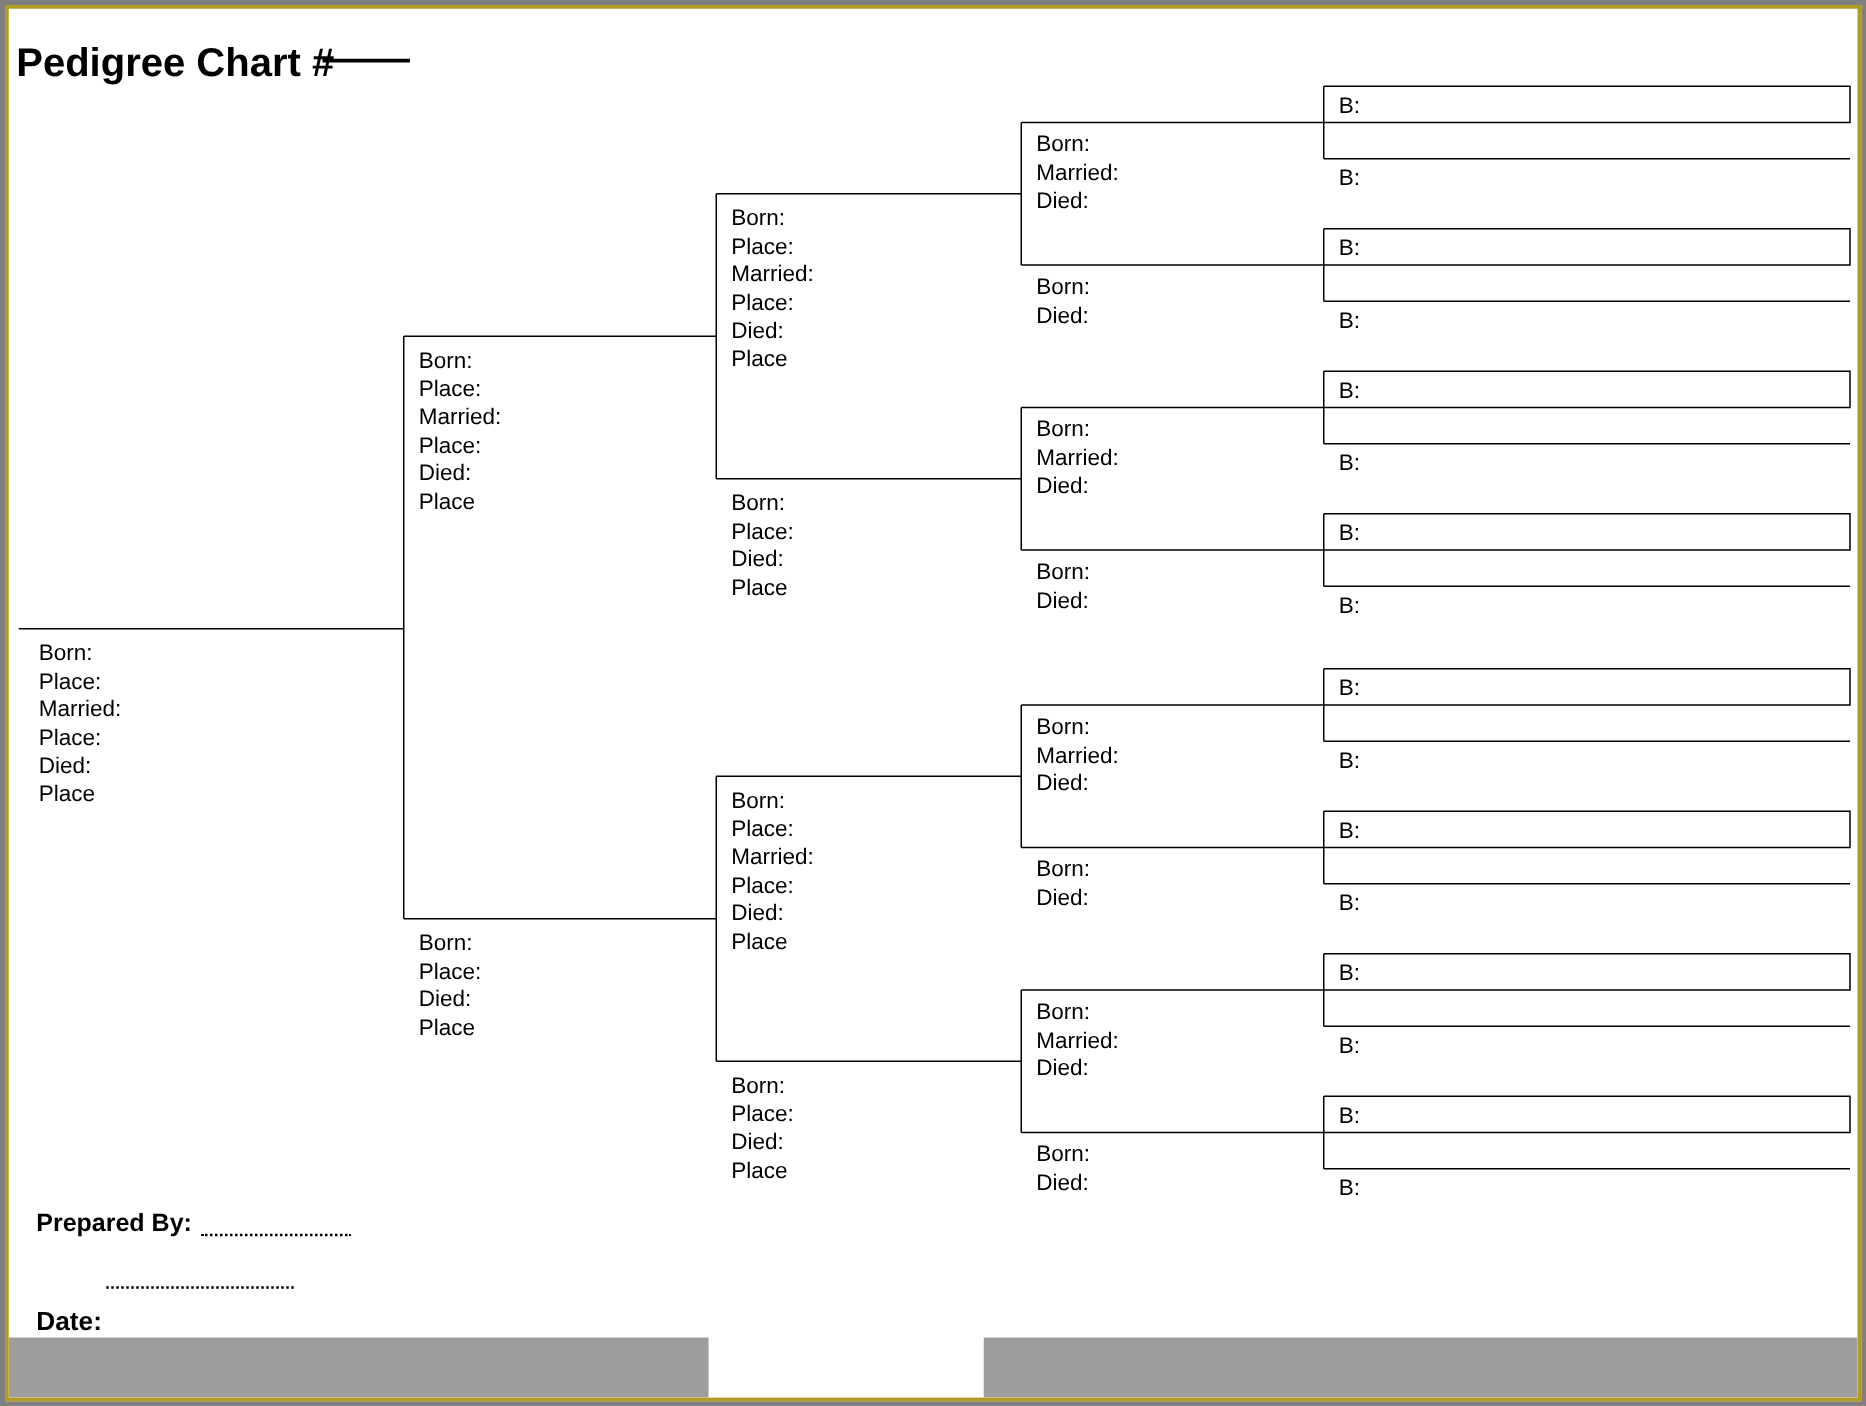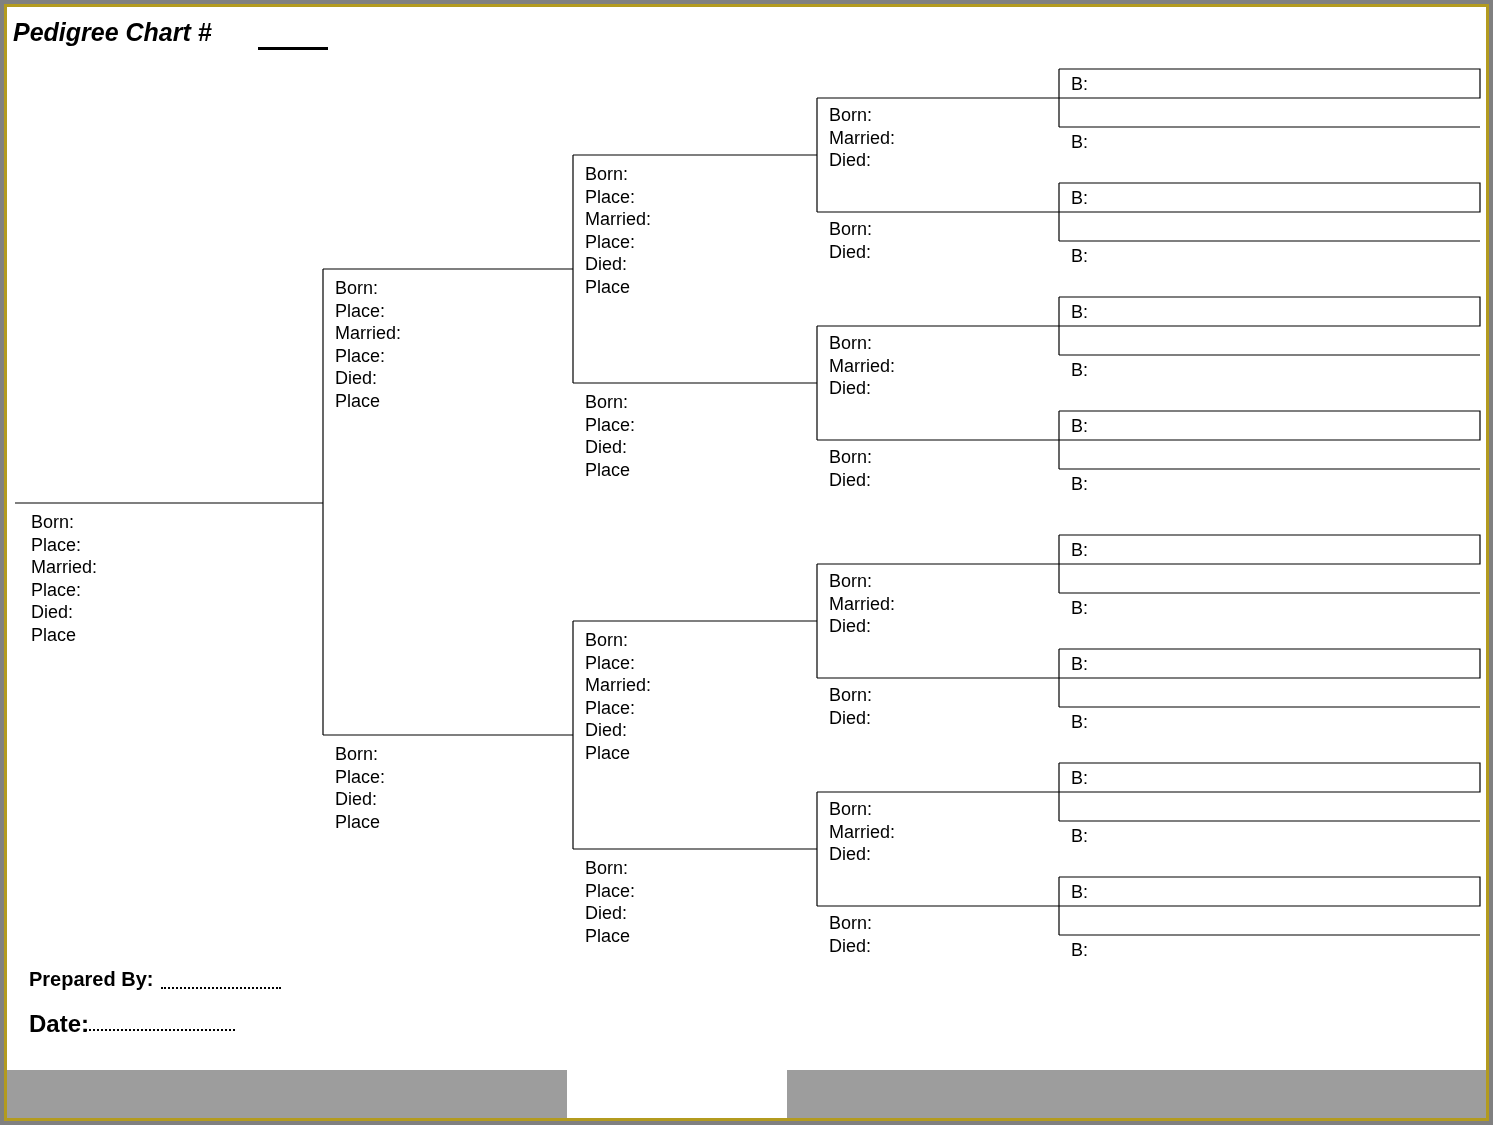--- a/index.html
+++ b/index.html
@@ -20,25 +20,24 @@
     position: relative;
     overflow: hidden;
   }
   .chart {
     position: relative;
     width: 100%;
     height: 100%;
   }
   .title {
     position: absolute;
-    top: 11px;
+    top: 25px;
     left: 6px;
-    font-size: 25px;
+    font-size: 32px;
     font-weight: bold;
-    font-style: italic;
   }
   .title-line {
     position: absolute;
     left: 251px;
     top: 40px;
     width: 70px;
     border-bottom: 3px solid #000;
   }
   .prepared {
     position: absolute;
@@ -51,23 +50,23 @@
   .prepared-line {
     position: absolute;
     left: 154px;
     top: 980px;
     width: 120px;
     border-bottom: 2px dotted #000;
   }
   .date-lbl {
     position: absolute;
     left: 22px;
-    top: 1003px;
+    top: 1039px;
     font-weight: bold;
-    font-size: 24px;
+    font-size: 21px;
   }
   .date-line {
     position: absolute;
     left: 78px;
     top: 1022px;
     width: 150px;
     border-bottom: 2px dotted #000;
   }
   .lbl {
     position: absolute;

